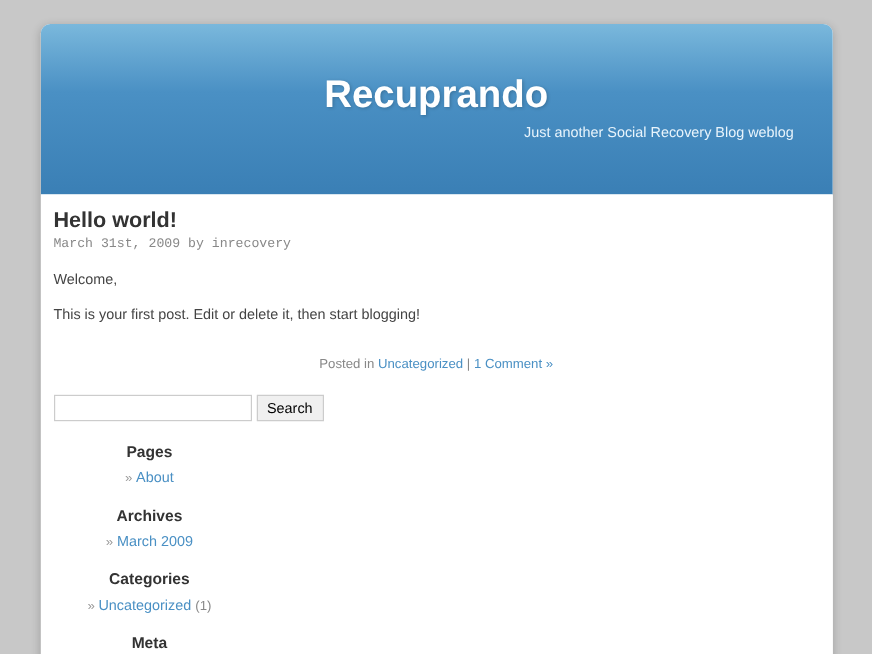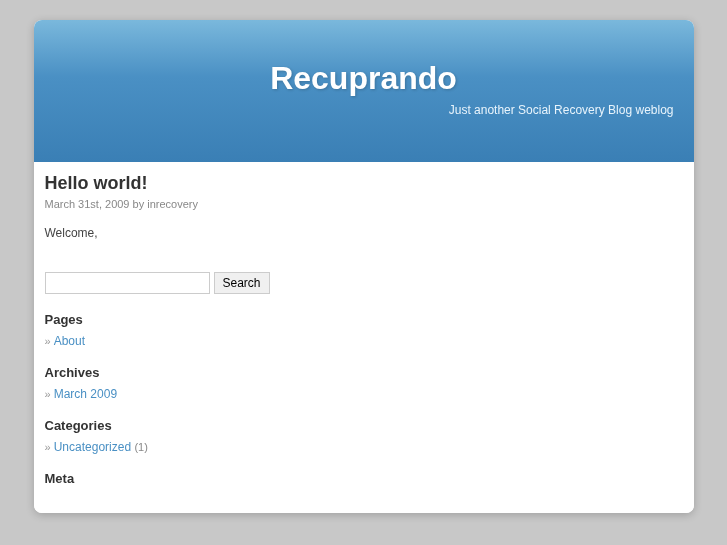--- a/index.html
+++ b/index.html
@@ -16,21 +16,21 @@
       margin: 20px auto;
       background: #fff;
       border-radius: 8px;
       overflow: hidden;
       box-shadow: 0 2px 8px rgba(0,0,0,0.2);
     }
 
     
     #header {
       background: linear-gradient(180deg, #7ab8dc 0%, #4a90c4 40%, #3a7fb5 100%);
-      padding: 40px 20px 45px;
+      padding: 40px 32px 45px;
       text-align: center;
       border-radius: 6px 6px 0 0;
     }
 
     #header h1 {
       color: #fff;
       font-size: 32px;
       font-weight: bold;
       font-family: Arial, sans-serif;
       text-shadow: 1px 1px 3px rgba(0,0,0,0.2);
@@ -64,21 +64,21 @@
       font-weight: bold;
       font-family: Arial, sans-serif;
       color: #333;
       margin-bottom: 4px;
     }
 
     .post-meta {
       font-size: 11px;
       color: #888;
       margin-bottom: 14px;
-      font-family: Liberation Sans, sans-serif;
+      font-family: Liberation Mono, monospace;
     }
 
     .post-body p {
       font-size: 12px;
       color: #444;
       margin-bottom: 10px;
       font-family: Arial, sans-serif;
       line-height: 1.6;
     }
 
@@ -125,20 +125,21 @@
       padding: 0 8px;
       background: #f0f0f0;
       border: 1px solid #ccc;
       font-size: 12px;
       cursor: pointer;
       white-space: nowrap;
     }
 
     .sidebar-section {
       margin-bottom: 16px;
+      text-align: center;
     }
 
     .sidebar-section h3 {
       font-size: 13px;
       font-weight: bold;
       color: #333;
       margin-bottom: 6px;
     }
 
     .sidebar-section ul {
@@ -178,20 +179,24 @@
   </div>
 
   <div id="content-wrapper">
 
     <div id="main">
       <div class="post">
         <h2 class="post-title">Hello world!</h2>
         <div class="post-meta">March 31st, 2009 by inrecovery</div>
         <div class="post-body">
           <p>Welcome,</p>
+          <p>This is your first post. Edit or delete it, then start blogging!</p>
+        </div>
+        <div class="post-footer">
+          <span>Posted in </span><a href="#">Uncategorized</a> | <a href="#">1 Comment »</a>
         </div>
       </div>
     </div>
 
     <div id="sidebar">
 
       <div class="search-box">
         <input type="text" placeholder="" style="">
         <button>Search</button>
       </div>

